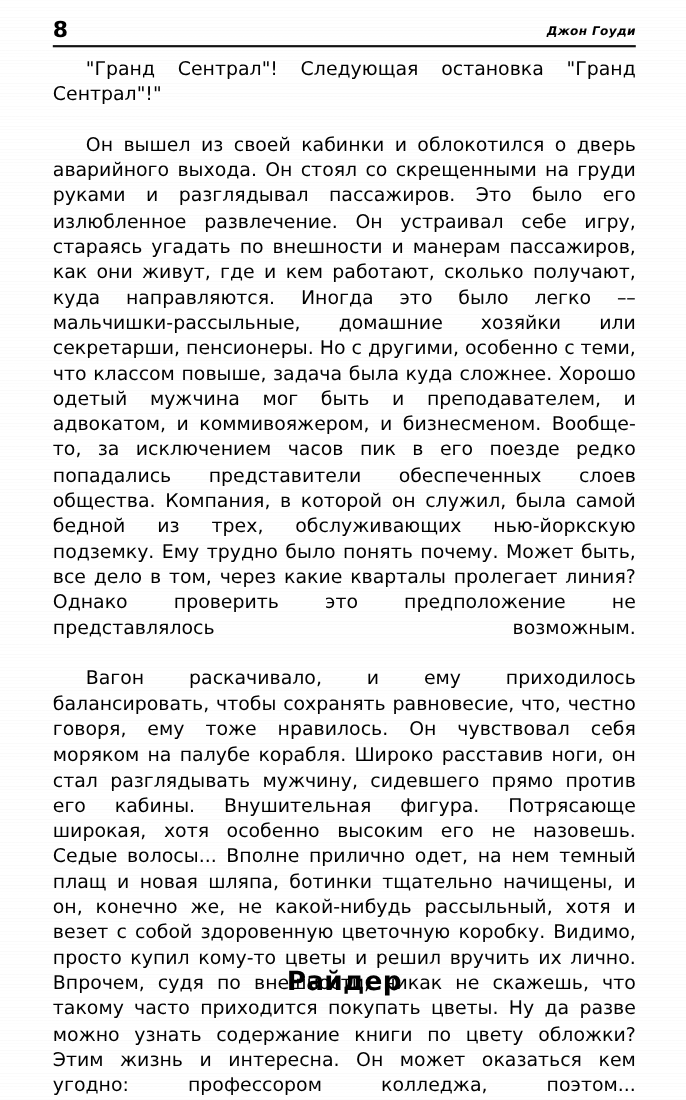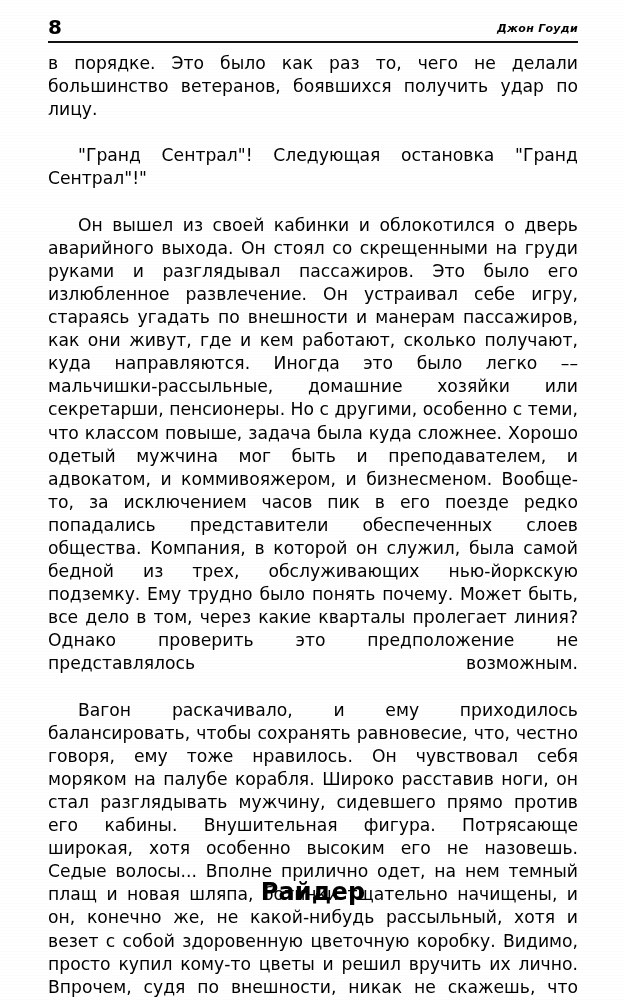--- a/index.html
+++ b/index.html
@@ -128,21 +128,20 @@
 <div class="page">
 
   <div class="header">
     <div class="folio">8</div>
     <div class="running-head">Джон Гоуди</div>
   </div>
 
   <div class="header-rule"></div>
 
   <div class="textblock">
-      <p class="para noindent">в порядке. Это было как раз то, чего не делали большинство ветеранов, боявшихся получить удар по лицу.</p>
       <p class="para">"Гранд Сентрал"! Следующая остановка "Гранд Сентрал"!"</p>
       <p class="para">Он вышел из своей кабинки и облокотился о дверь аварийного выхода. Он стоял со скрещенными на груди руками и разглядывал пассажиров. Это было его излюбленное развлечение. Он устраивал себе игру, стараясь угадать по внешности и манерам пассажиров, как они живут, где и кем работают, сколько получают, куда направляются. Иногда это было легко –– мальчишки-рассыльные, домашние хозяйки или секретарши, пенсионеры. Но с другими, особенно с теми, что классом повыше, задача была куда сложнее. Хорошо одетый мужчина мог быть и преподавателем, и адвокатом, и коммивояжером, и бизнесменом. Вообще-то, за исключением часов пик в его поезде редко попадались представители обеспеченных слоев общества. Компания, в которой он служил, была самой бедной из трех, обслуживающих нью-йоркскую подземку. Ему трудно было понять почему. Может быть, все дело в том, через какие кварталы пролегает линия? Однако проверить это предположение не представлялось возможным.</p>
       <p class="para">Вагон раскачивало, и ему приходилось балансировать, чтобы сохранять равновесие, что, честно говоря, ему тоже нравилось. Он чувствовал себя моряком на палубе корабля. Широко расставив ноги, он стал разглядывать мужчину, сидевшего прямо против его кабины. Внушительная фигура. Потрясающе широкая, хотя особенно высоким его не назовешь. Седые волосы... Вполне прилично одет, на нем темный плащ и новая шляпа, ботинки тщательно начищены, и он, конечно же, не какой-нибудь рассыльный, хотя и везет с собой здоровенную цветочную коробку. Видимо, просто купил кому-то цветы и решил вручить их лично. Впрочем, судя по внешности, никак не скажешь, что такому часто приходится покупать цветы. Ну да разве можно узнать содержание книги по цвету обложки? Этим жизнь и интересна. Он может оказаться кем угодно: профессором колледжа, поэтом...</p>
     </div>
 
   <div class="chapter-heading">Райдер</div>
 
 
   <div class="grain"></div>
 </div>

